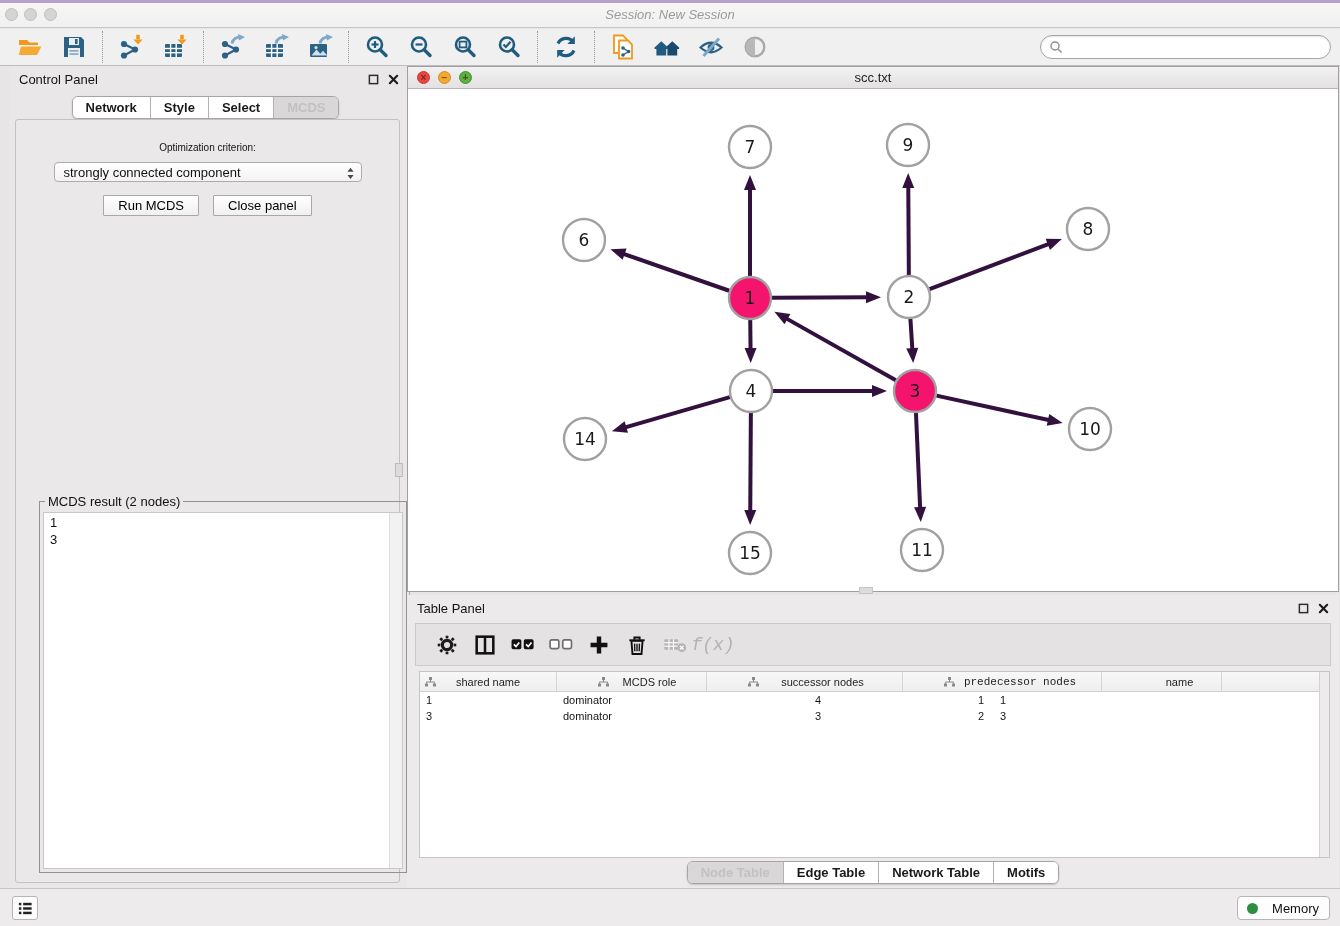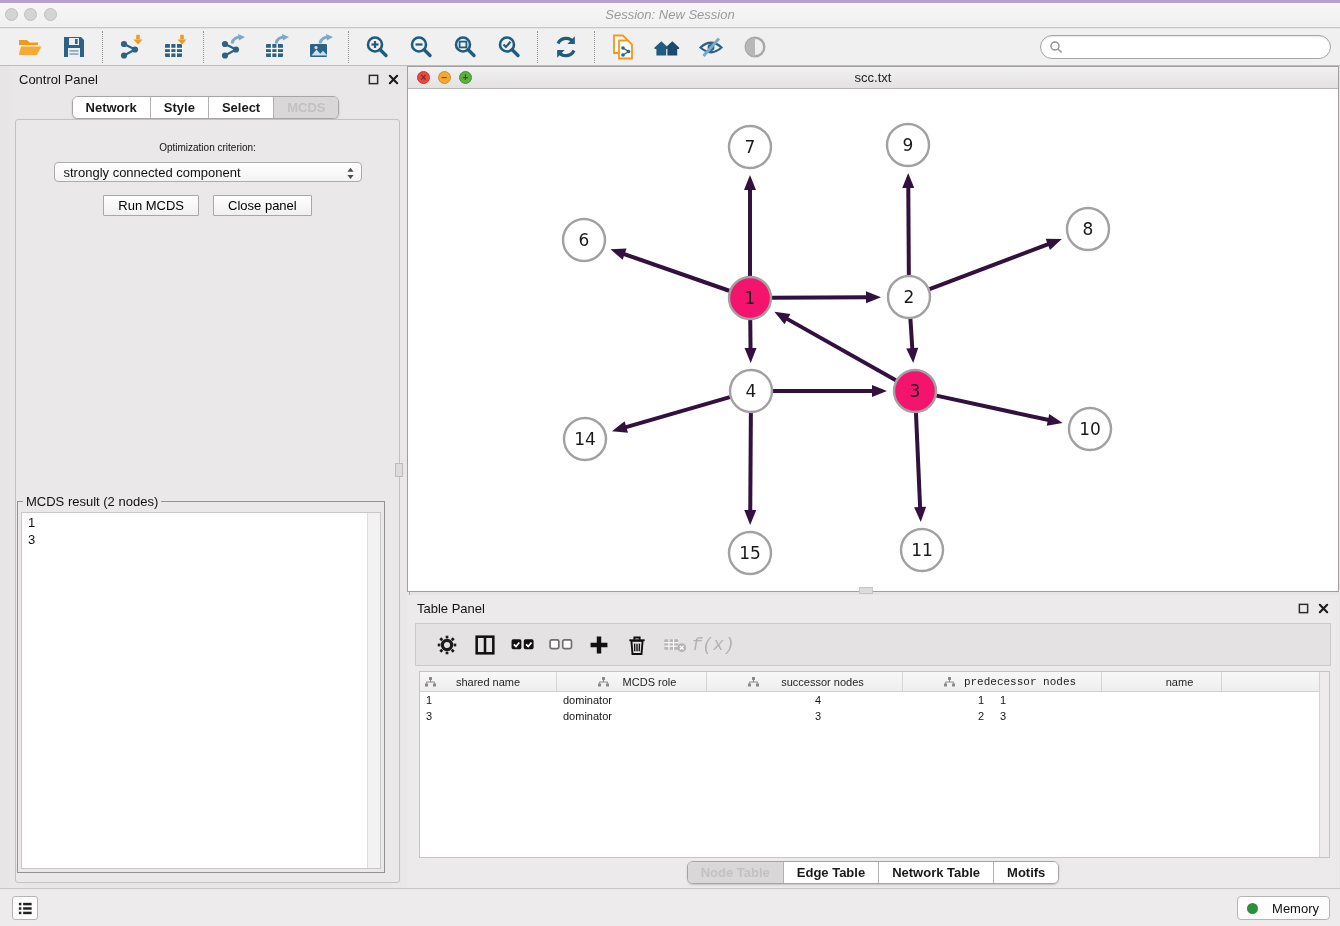--- a/index.html
+++ b/index.html
@@ -56,21 +56,21 @@
   .opt-label { margin-top:22px; text-align:center; font-size:10px; color:#111; }
   .combo { margin:9px auto 0; width:308px; height:20px; background:linear-gradient(#fff,#f4f3f4);
     border:1px solid #adabac; border-radius:4px; display:flex; align-items:center;
     font-size:13px; padding-left:9px; position:relative; }
   .combo .chevrons { position:absolute; right:6px; top:3px; }
   .combo .chevrons svg { width:9px; height:15px; }
   .btn-row { display:flex; justify-content:center; gap:14px; margin-top:13px; }
   .push-btn { height:21px; line-height:19px; padding:0 14px; font-size:13px;
     background:linear-gradient(#ffffff,#f1f0f1); border:1px solid #a9a7a8; border-radius:1px; }
 
-  fieldset.mcds-result { position:absolute; left:1px; top:374px; width:368px; height:379px;
+  fieldset.mcds-result { position:absolute; left:23px; top:374px; width:368px; height:379px;
     border:1px solid #949294; margin:0; padding:3px; }
   fieldset.mcds-result legend { font-size:13px; color:#111; padding:0 3px; margin-left:2px; }
   .result-area { width:100%; height:100%; background:#fff; border:1px solid #c9c7c8;
     position:relative; font-size:13px; line-height:17px; padding:1px 6px; }
   .result-scroll { position:absolute; top:0; bottom:0; right:0; width:13px;
     background:#f3f2f3; border-left:1px solid #dedcdd; }
 
   
   .v-handle { position:absolute; left:395px; top:463px; width:8px; height:14px;
     background:#dddbdc; border:1px solid #bdbbbc; z-index:5; }

